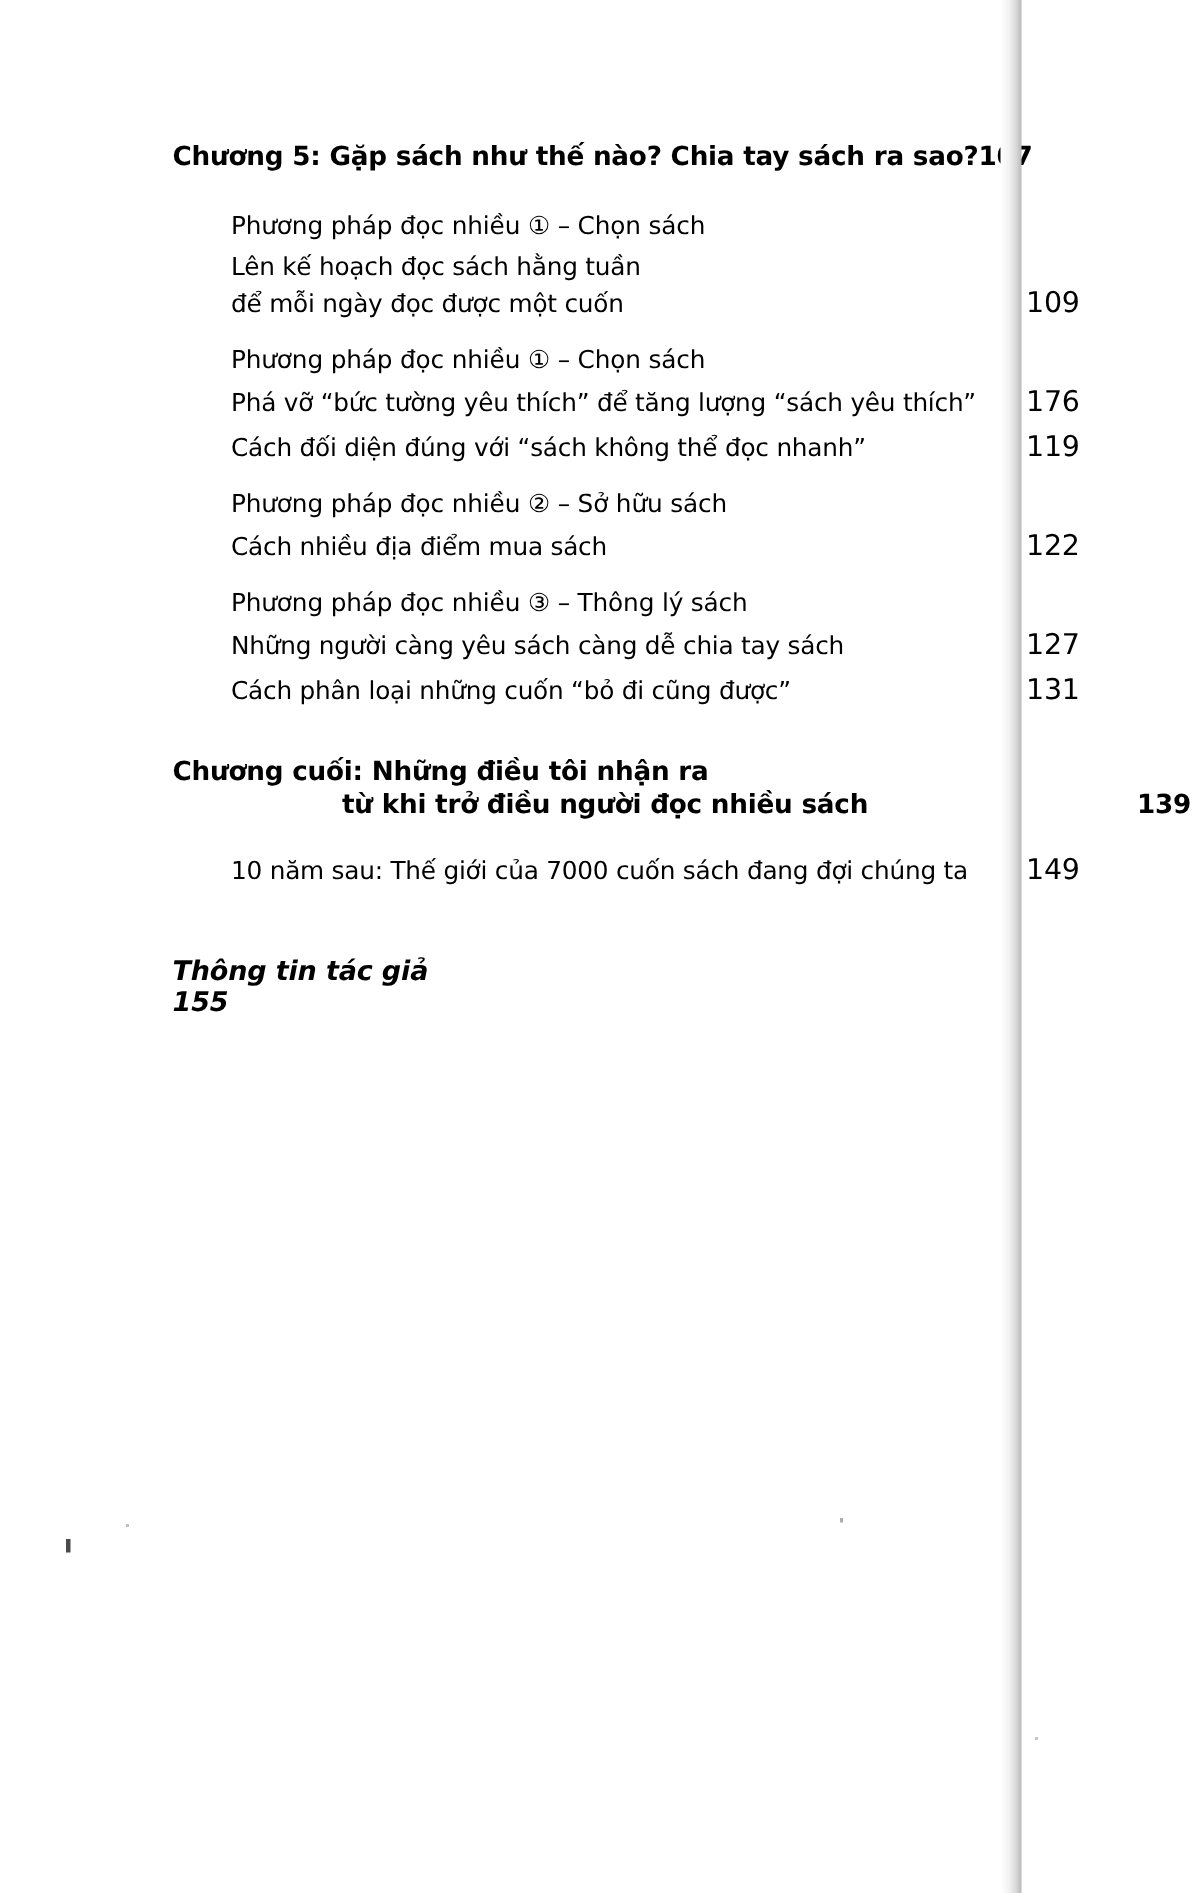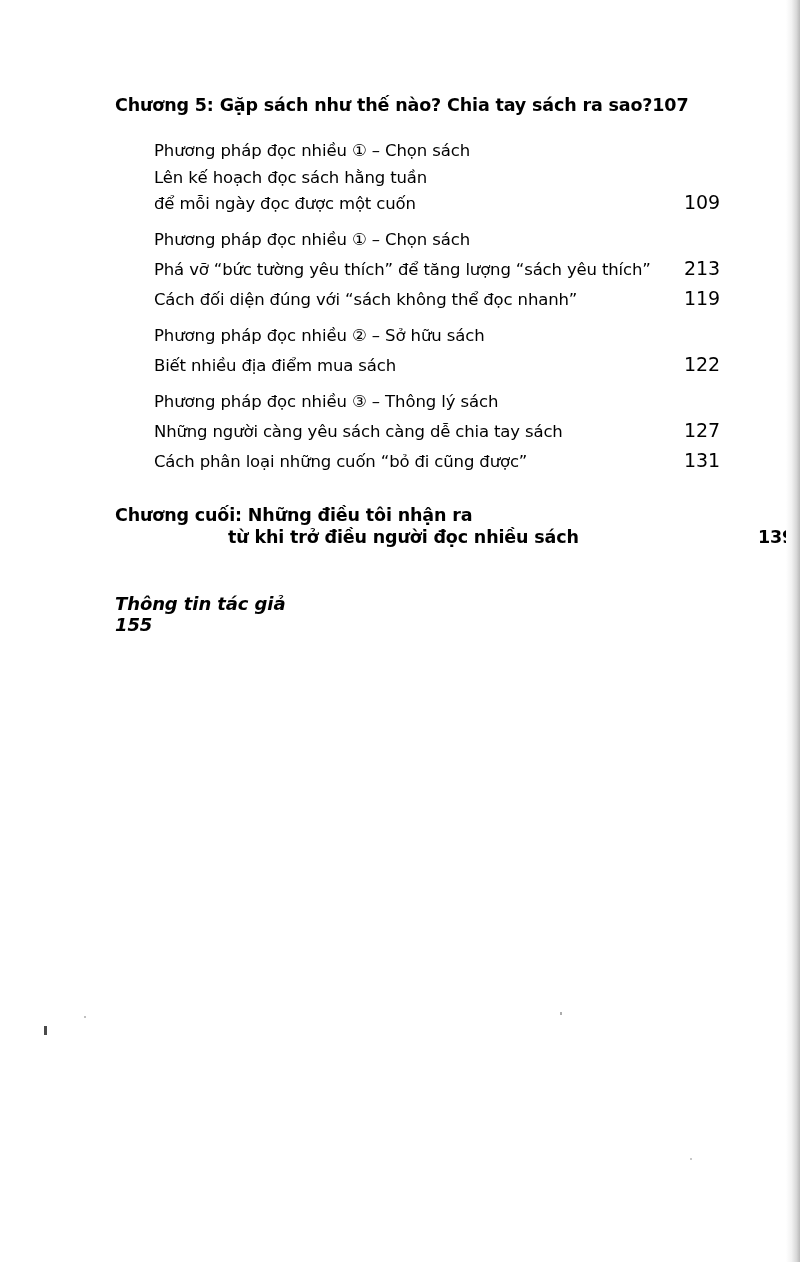--- a/index.html
+++ b/index.html
@@ -11,21 +11,21 @@
     width: 800px;
     height: 1262px;
     position: relative;
     font-family: "DejaVu Sans", sans-serif;
     color: #000000;
     overflow: hidden;
   }
   .page {
     position: absolute;
     left: 0; top: 0;
-    width: 800px;
+    width: 681px;
     height: 1262px;
     background: #ffffff;
   }
   
   .page-edge {
     position: absolute;
     right: 0; top: 0;
     width: 14px; height: 1262px;
     background: linear-gradient(to right, #ffffff 0%, #f2f2f2 40%, #d8d8d8 75%, #b9b9b9 100%);
   }
@@ -128,32 +128,32 @@
     <div class="toc-row entry">
       <span class="toc-text">để mỗi ngày đọc được một cuốn</span>
       <span class="toc-page">109</span>
     </div>
 
     <div class="gap-sm"></div>
 
     <div class="method">Phương pháp đọc nhiều ① – Chọn sách</div>
     <div class="toc-row entry">
       <span class="toc-text">Phá vỡ “bức tường yêu thích” để tăng lượng “sách yêu thích”</span>
-      <span class="toc-page">213</span>
+      <span class="toc-page">176</span>
     </div>
     <div class="toc-row entry">
       <span class="toc-text">Cách đối diện đúng với “sách không thể đọc nhanh”</span>
       <span class="toc-page">119</span>
     </div>
 
     <div class="gap-sm"></div>
 
     <div class="method">Phương pháp đọc nhiều ② – Sở hữu sách</div>
     <div class="toc-row entry">
-      <span class="toc-text">Biết nhiều địa điểm mua sách</span>
+      <span class="toc-text">Cách nhiều địa điểm mua sách</span>
       <span class="toc-page">122</span>
     </div>
 
     <div class="gap-sm"></div>
 
     <div class="method">Phương pháp đọc nhiều ③ – Thông lý sách</div>
     <div class="toc-row entry">
       <span class="toc-text">Những người càng yêu sách càng dễ chia tay sách</span>
       <span class="toc-page">127</span>
     </div>
@@ -161,20 +161,24 @@
       <span class="toc-text">Cách phân loại những cuốn “bỏ đi cũng được”</span>
       <span class="toc-page">131</span>
     </div>
 
     <div class="chapter-last">Chương cuối:  Những điều tôi nhận ra</div>
     <div class="toc-row chapter-last-2">
       <span class="toc-text">từ khi trở điều người đọc nhiều sách</span>
       <span class="toc-page">139</span>
     </div>
 
+    <div class="toc-row entry">
+      <span class="toc-text">10 năm sau: Thế giới của 7000 cuốn sách đang đợi chúng ta</span>
+      <span class="toc-page">149</span>
+    </div>
 
     <div class="toc-row author-row">
       <span class="toc-text">Thông tin tác giả</span>
       <span class="toc-page">155</span>
     </div>
 
   </div>
 
   <div class="speck speck-1"></div>
   <div class="speck speck-2"></div>

